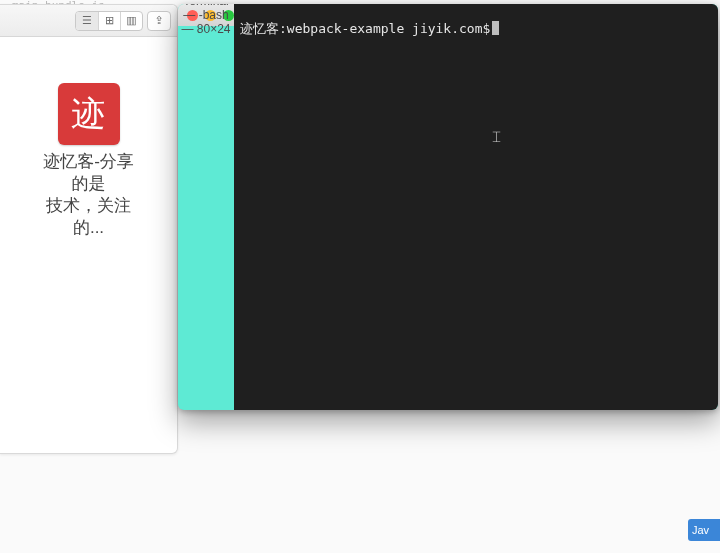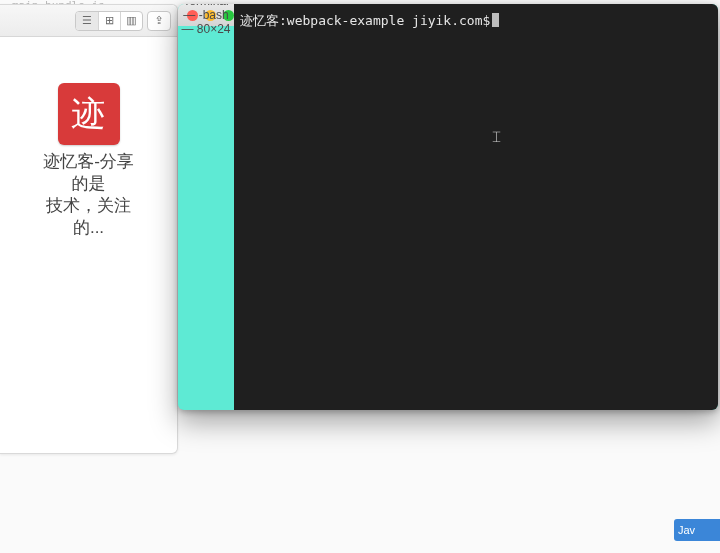--- a/index.html
+++ b/index.html
@@ -140,21 +140,21 @@
       font-size: 12px;
       color: #4a4a4a;
       pointer-events: none;
     }
     .term-body {
       flex: 1;
       background: #1f1f1f;
       color: #e6e6e6;
       font-family: Menlo, Consolas, monospace;
       font-size: 13px;
-      padding: 8px 6px;
+      padding: 16px 6px;
       position: relative;
       line-height: 1.35;
     }
     .prompt-line { white-space: pre; }
     .cursor-block {
       display: inline-block;
       width: 7px;
       height: 14px;
       background: #bdbdbd;
       vertical-align: -2px;
@@ -170,21 +170,21 @@
       font-family: serif;
       pointer-events: none;
     }
 
     
     .frag {
       position: absolute;
       right: 0;
       bottom: 12px;
       height: 22px;
-      width: 46px;
+      width: 32px;
       background: #3b86d8;
       color: #fff;
       font-size: 11px;
       display: flex;
       align-items: center;
       justify-content: flex-start;
       padding-left: 4px;
       border-radius: 3px 0 0 3px;
       overflow: hidden;
     }

